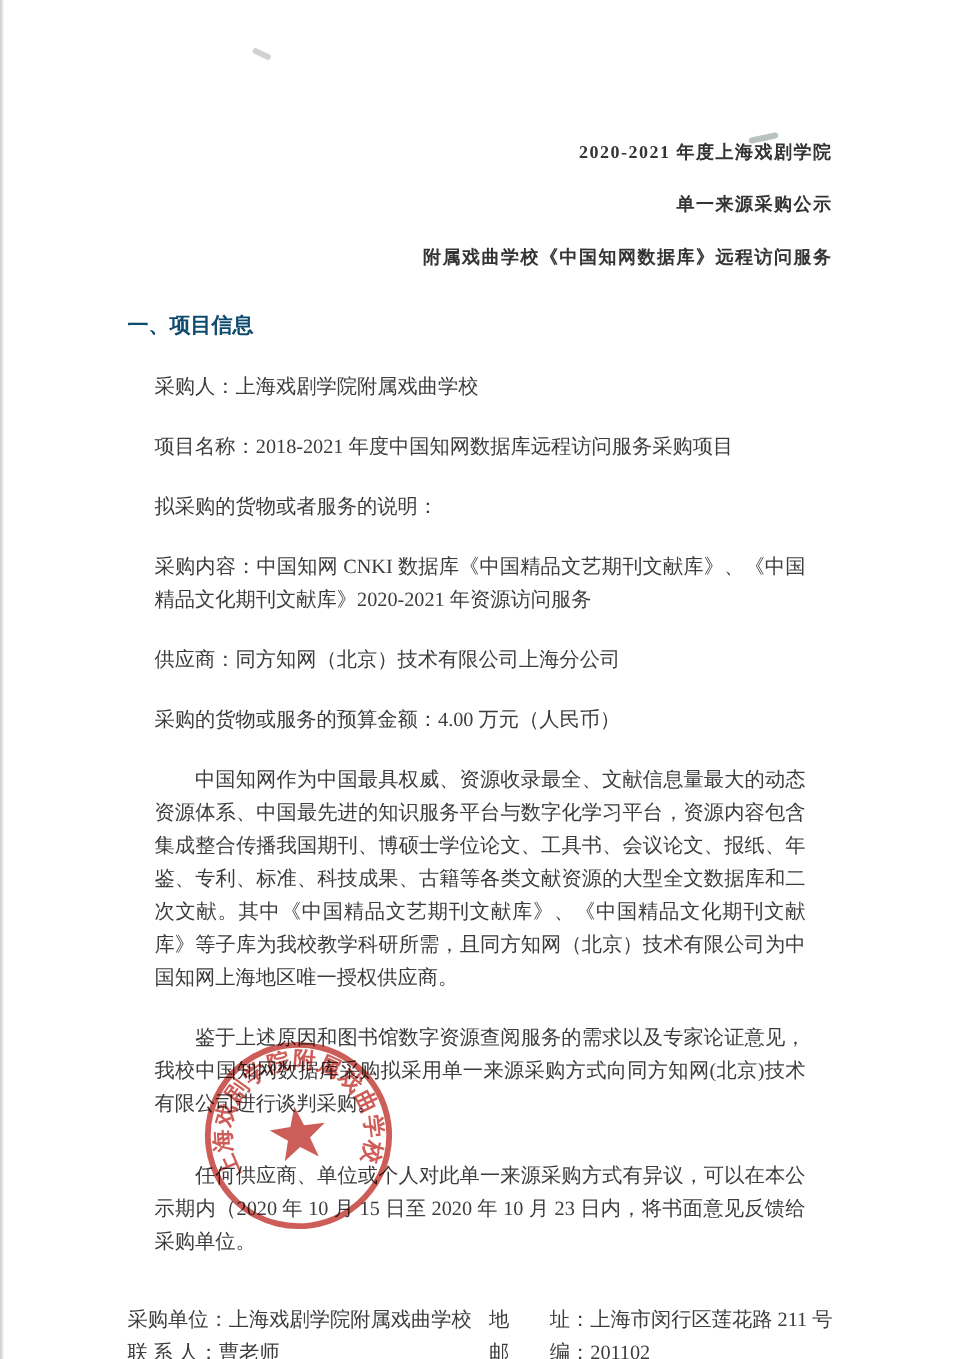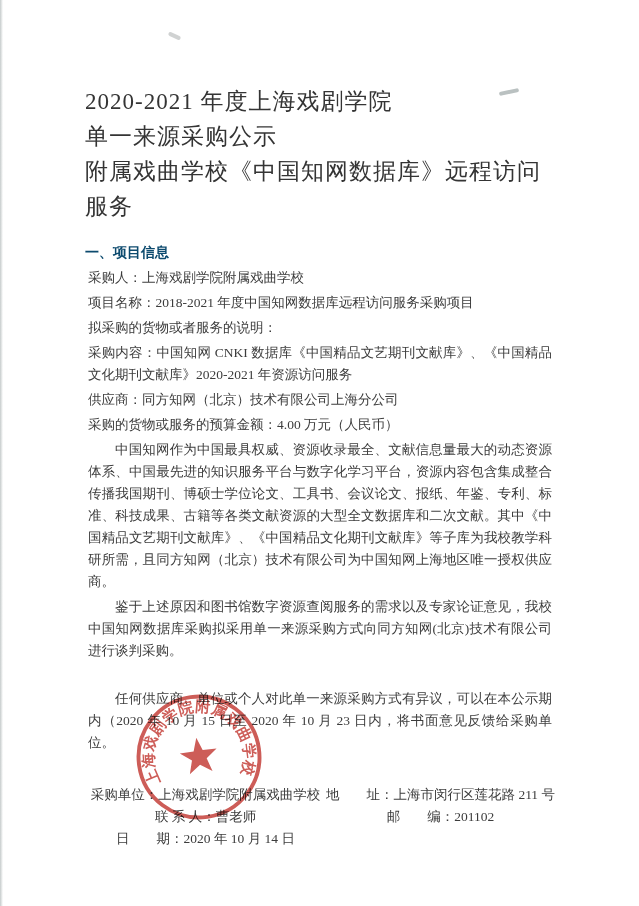--- a/index.html
+++ b/index.html
@@ -22,57 +22,57 @@
   
   .edge-left {
     position: absolute; left: 0; top: 0; width: 3px; height: 100%;
     background: linear-gradient(to right, rgba(150,160,160,0.55), rgba(255,255,255,0));
   }
   .smudge { position: absolute; border-radius: 3px; }
   .smudge.s1 { left: 168px; top: 34px; width: 13px; height: 4px; background: rgba(150,156,156,0.45); transform: rotate(25deg); }
   .smudge.s2 { left: 499px; top: 90px; width: 20px; height: 4px; background: rgba(130,142,142,0.55); transform: rotate(-12deg); }
 
   .title-block {
-    text-align: left;
-    font-size: 23px;
-    font-weight: normal;
+    text-align: right;
+    font-size: 12px;
+    font-weight: bold;
     line-height: 35px;
     color: #343434;
     letter-spacing: 1px;
   }
   .sec-heading {
     margin-top: 18px;
     font-size: 14px;
     font-weight: bold;
     line-height: 22px;
     color: #0c4a6e;
   }
   p.line, p.para {
-    margin: 3px;
+    margin: 18px;
     font-size: 13.5px;
     line-height: 22px;
     text-align: justify;
   }
   p.para.indent { text-indent: 2em; }
   .reason-heading {
     margin-top: 22px;
     font-size: 13.5px;
     line-height: 22px;
   }
   p.objection { margin-top: 26px; }
 
   .footer {
     margin-top: 30px;
     display: flex;
     font-size: 13.5px;
     line-height: 22px;
   }
   .fcol.left { width: 260px; }
   .fcol.right { flex: 1; }
-  .frow { white-space: nowrap; text-align: center; }
+  .frow { white-space: nowrap; }
 
   .seal {
     position: absolute;
     left: 134px;
     top: 692px;
     width: 130px;
     height: 130px;
     transform: rotate(-8deg);
     mix-blend-mode: multiply;
     opacity: 0.85;

